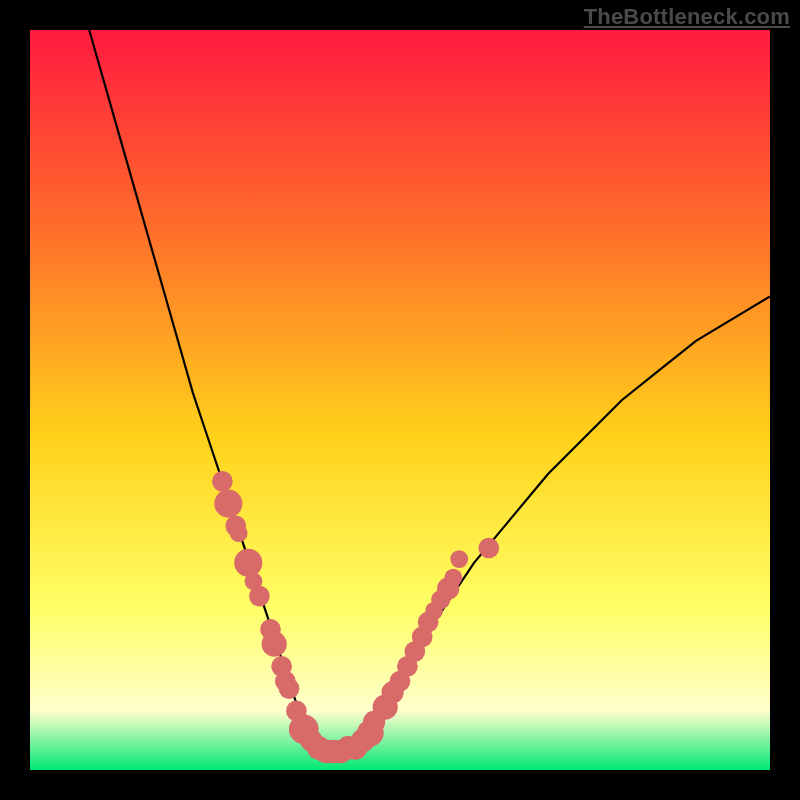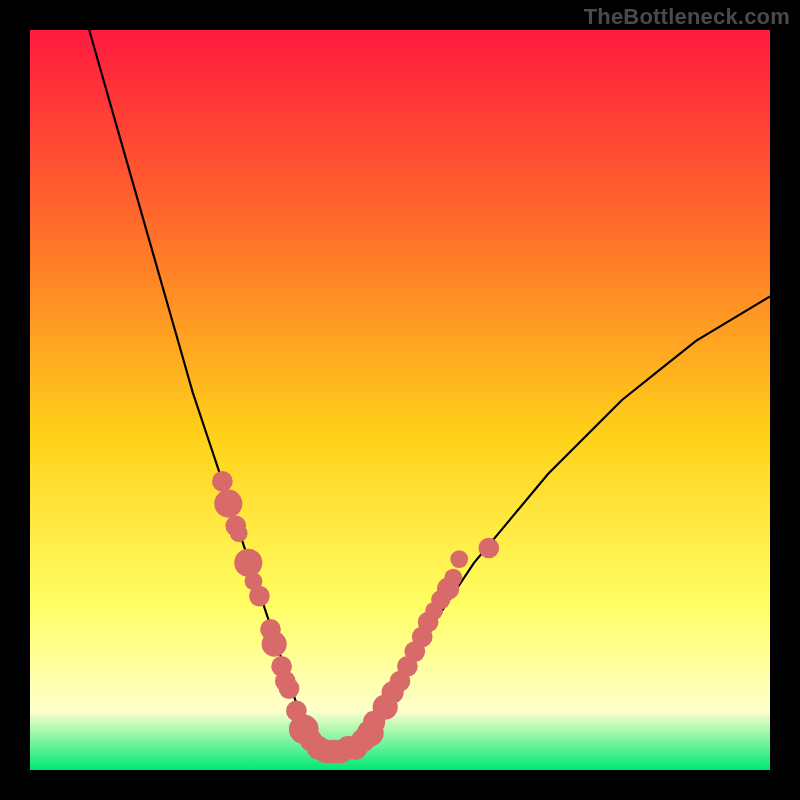--- a/index.html
+++ b/index.html
@@ -17,20 +17,21 @@
     background: #000;
   }
   .watermark {
     position: absolute;
     top: 4px;
     right: 10px;
     color: #4a4a4a;
     font-size: 22px;
     font-weight: 600;
     letter-spacing: 0.2px;
+    text-decoration: underline;
   }
   .plot {
     position: absolute;
     left: 30px;
     top: 30px;
     width: 740px;
     height: 740px;
     overflow: hidden;
   }
   svg {

